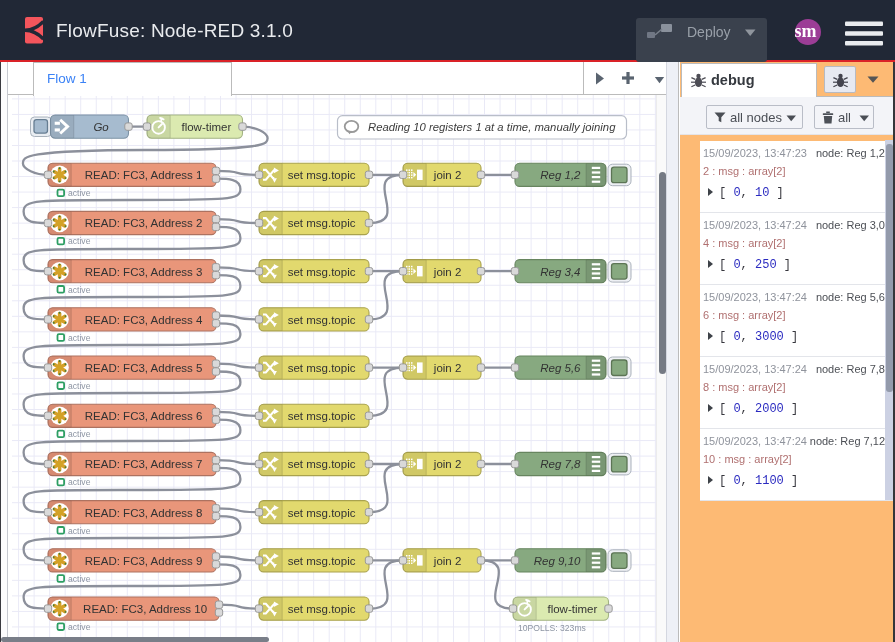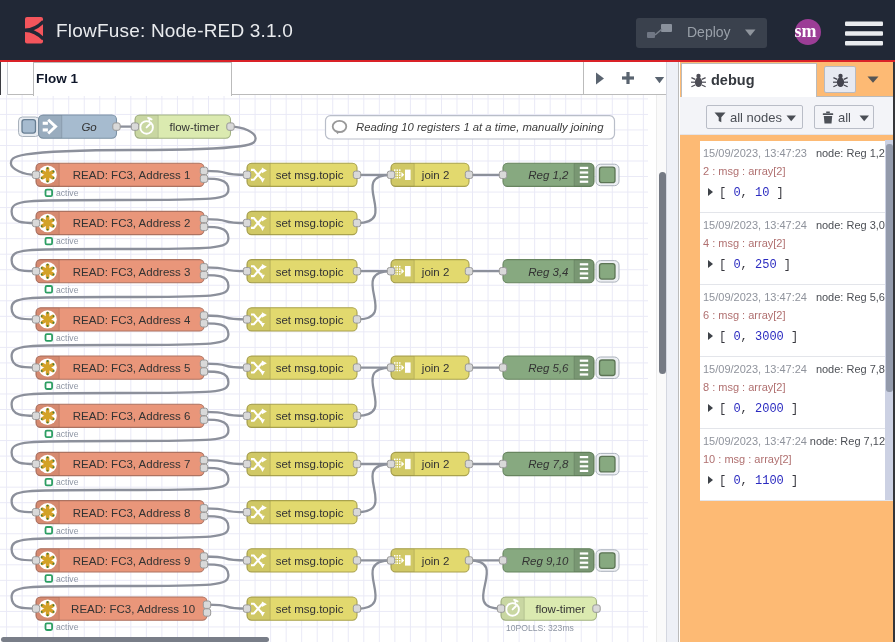--- a/index.html
+++ b/index.html
@@ -2,32 +2,32 @@
 <html><head><meta charset="utf-8">
 <style>
 * { margin:0; padding:0; box-sizing:border-box; }
 html,body { width:895px; height:642px; overflow:hidden; background:#fff;
   font-family:"Liberation Sans", sans-serif; }
 #page { position:relative; width:895px; height:642px; }
 .abs { position:absolute; }
 #header { left:0; top:0; width:895px; height:61.5px; background:#212836;
   border-bottom:2px solid #da2228; }
 #title { left:56px; top:20px; font-size:19px; color:#e9ebee; letter-spacing:0.2px;text-align:center; }
-#deploy { left:636px; top:18px; width:131px; height:30px; background:#3a414d; border-radius:3px; }
+#deploy { left:636px; top:18px; width:131px; height:44px; background:#3a414d; border-radius:3px; }
 #deploy .txt { position:absolute; left:51px; top:6px; font-size:14px; color:#99a0a9; }
 #avatar { left:794.5px; top:18.5px; width:26.5px; height:26.5px; border-radius:50%; background:#9c3d96;
   color:#fff; font-family:"Liberation Serif",serif; font-weight:bold; font-size:18px; text-align:left; line-height:25.5px; }
 #leftstrip { left:0; top:61.5px; width:8px; height:580.5px; background:#fcfcfd; border-right:1px solid #c6c9d0; border-left:1.5px solid #393a3f; }
 #tabbar { left:8px; top:61.5px; width:660px; height:33.5px; background:#fff; }
 #tabbar .bord { position:absolute; left:0; bottom:0; width:100%; height:1px; background:#bbb; }
 #flowtab { position:absolute; left:25px; top:0.5px; width:199px; height:33.5px; background:#fff;
   border:1px solid #bbb; border-bottom:none; z-index:2; }
-#flowtab span { position:absolute; left:2px; top:8px; font-size:13.5px; font-weight:bold; color:#0f172a; }
+#flowtab span { position:absolute; left:13px; top:8px; font-size:13.5px; font-weight:normal; color:#3b82f6; }
 #tbsep { position:absolute; left:575px; top:0; width:1px; height:100%; background:#bbb; }
-#canvas { left:0; top:95px; width:648px; height:547px; background:#fff;
+#canvas { left:12px; top:95px; width:648px; height:547px; background:#fff;
   background-image:
     linear-gradient(to right, #e9e9f6 1px, transparent 1px),
     linear-gradient(to bottom, #e9e9f6 1px, transparent 1px);
   background-size:15.54px 15.54px; background-position:6.1px 3.4px; }
 #vscroll { left:656px; top:95px; width:10px; height:547px; background:#fafafa; border-left:1px solid #ececec; }
 #vthumb { position:absolute; left:1.5px; top:77px; width:7px; height:202px; background:#757a84; border-radius:4px; }
 #hscroll { left:0px; top:636px; width:656px; height:6px; background:transparent; }
 #hthumb { position:absolute; left:0.5px; top:0.5px; width:268px; height:5px; background:#797e88; border-radius:2.5px; }
 #splitter { left:666px; top:61.5px; width:13px; height:580.5px; background:#eef0f6;
   border-left:1px solid #d4d7e0; border-right:1px solid #bbb; }

